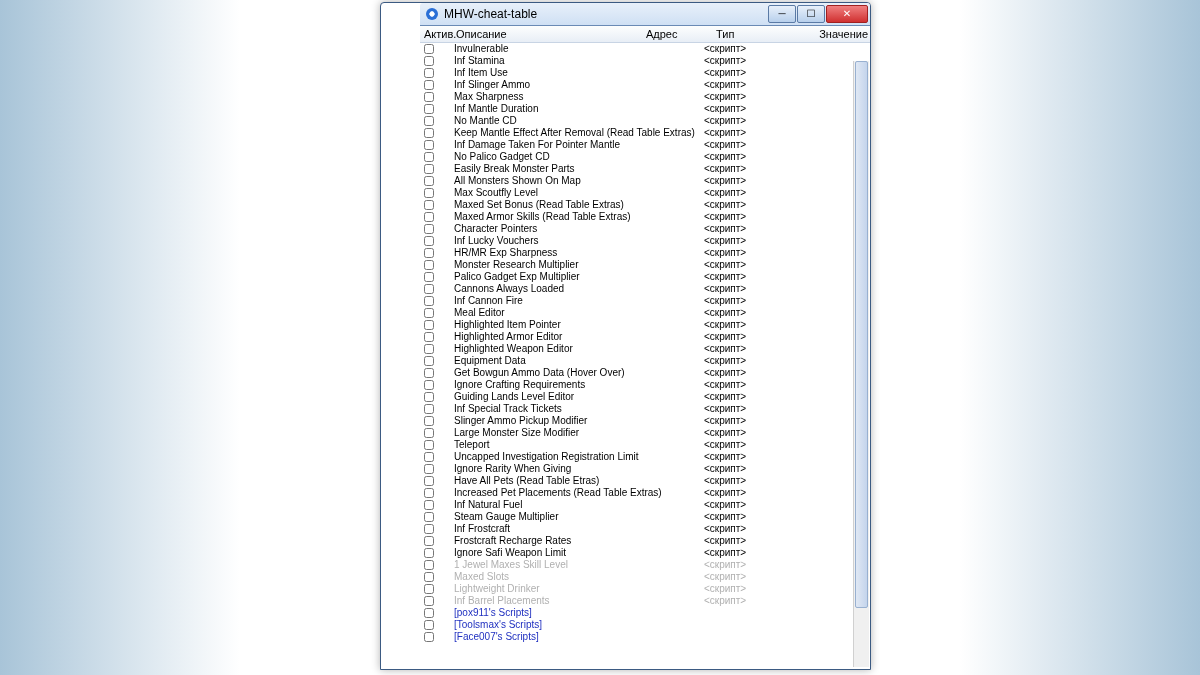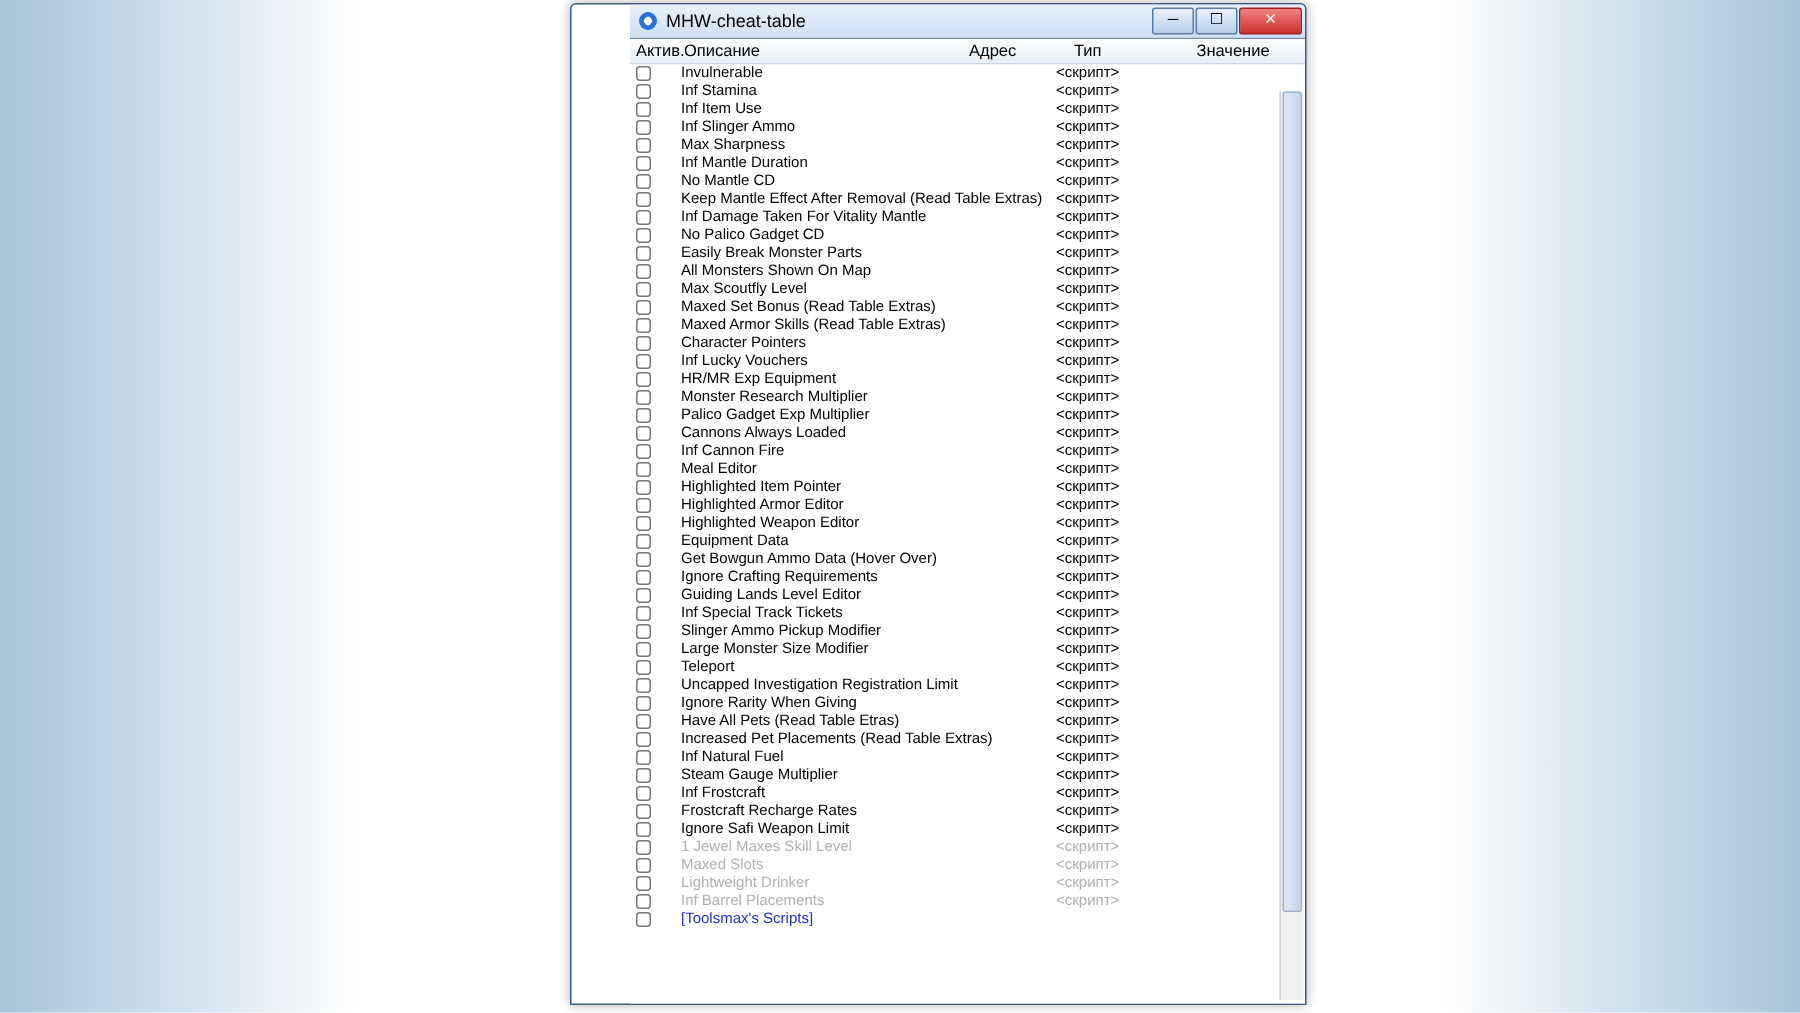--- a/index.html
+++ b/index.html
@@ -60,21 +60,21 @@
     background:linear-gradient(to bottom,#fdfefe,#e8eef6);
     border-bottom:1px solid #c8d4e4;
     display:flex;align-items:center;
     font-size:11px;color:#000;
     padding:0 2px;
   }
   .col-act{width:32px;padding-left:2px;}
   .col-desc{width:190px;}
   .col-addr{width:70px;text-align:left;}
   .col-type{width:60px;text-align:left;}
-  .col-val{flex:1;text-align:center;}
+  .col-val{flex:1;text-align:right;}
   .list{
     flex:1;overflow-y:auto;overflow-x:hidden;
     background:#fff;
   }
   .row{
     display:flex;align-items:center;
     height:12px;padding:0 2px;
     font-size:10px;line-height:12px;
     white-space:nowrap;
   }
@@ -179,21 +179,21 @@
         <span class="chk">
           <input type="checkbox" style="">
         </span>
         <span class="desc">Keep Mantle Effect After Removal (Read Table Extras)</span>
         <span class="val">&lt;скрипт&gt;</span>
       </div>
       <div class="row">
         <span class="chk">
           <input type="checkbox" style="">
         </span>
-        <span class="desc">Inf Damage Taken For Vitality Mantle</span>
+        <span class="desc">Inf Damage Taken For Pointer Mantle</span>
         <span class="val">&lt;скрипт&gt;</span>
       </div>
       <div class="row">
         <span class="chk">
           <input type="checkbox" style="">
         </span>
         <span class="desc">No Palico Gadget CD</span>
         <span class="val">&lt;скрипт&gt;</span>
       </div>
       <div class="row">
@@ -242,21 +242,21 @@
         <span class="chk">
           <input type="checkbox" style="">
         </span>
         <span class="desc">Inf Lucky Vouchers</span>
         <span class="val">&lt;скрипт&gt;</span>
       </div>
       <div class="row">
         <span class="chk">
           <input type="checkbox" style="">
         </span>
-        <span class="desc">HR/MR Exp Equipment</span>
+        <span class="desc">HR/MR Exp Sharpness</span>
         <span class="val">&lt;скрипт&gt;</span>
       </div>
       <div class="row">
         <span class="chk">
           <input type="checkbox" style="">
         </span>
         <span class="desc">Monster Research Multiplier</span>
         <span class="val">&lt;скрипт&gt;</span>
       </div>
       <div class="row">
@@ -452,21 +452,35 @@
         <span class="chk">
           <input type="checkbox" style="">
         </span>
         <span class="desc">Inf Barrel Placements</span>
         <span class="val">&lt;скрипт&gt;</span>
       </div>
       <div class="row link">
         <span class="chk">
           <input type="checkbox" style="">
         </span>
+        <span class="desc">[pox911's Scripts]</span>
+        <span class="val"></span>
+      </div>
+      <div class="row link">
+        <span class="chk">
+          <input type="checkbox" style="">
+        </span>
         <span class="desc">[Toolsmax's Scripts]</span>
+        <span class="val"></span>
+      </div>
+      <div class="row link">
+        <span class="chk">
+          <input type="checkbox" style="">
+        </span>
+        <span class="desc">[Face007's Scripts]</span>
         <span class="val"></span>
       </div>
     </div>
 
   <div class="scrollbar-track">
     <div class="scrollbar-thumb"></div>
   </div>
 
 </div>
 

